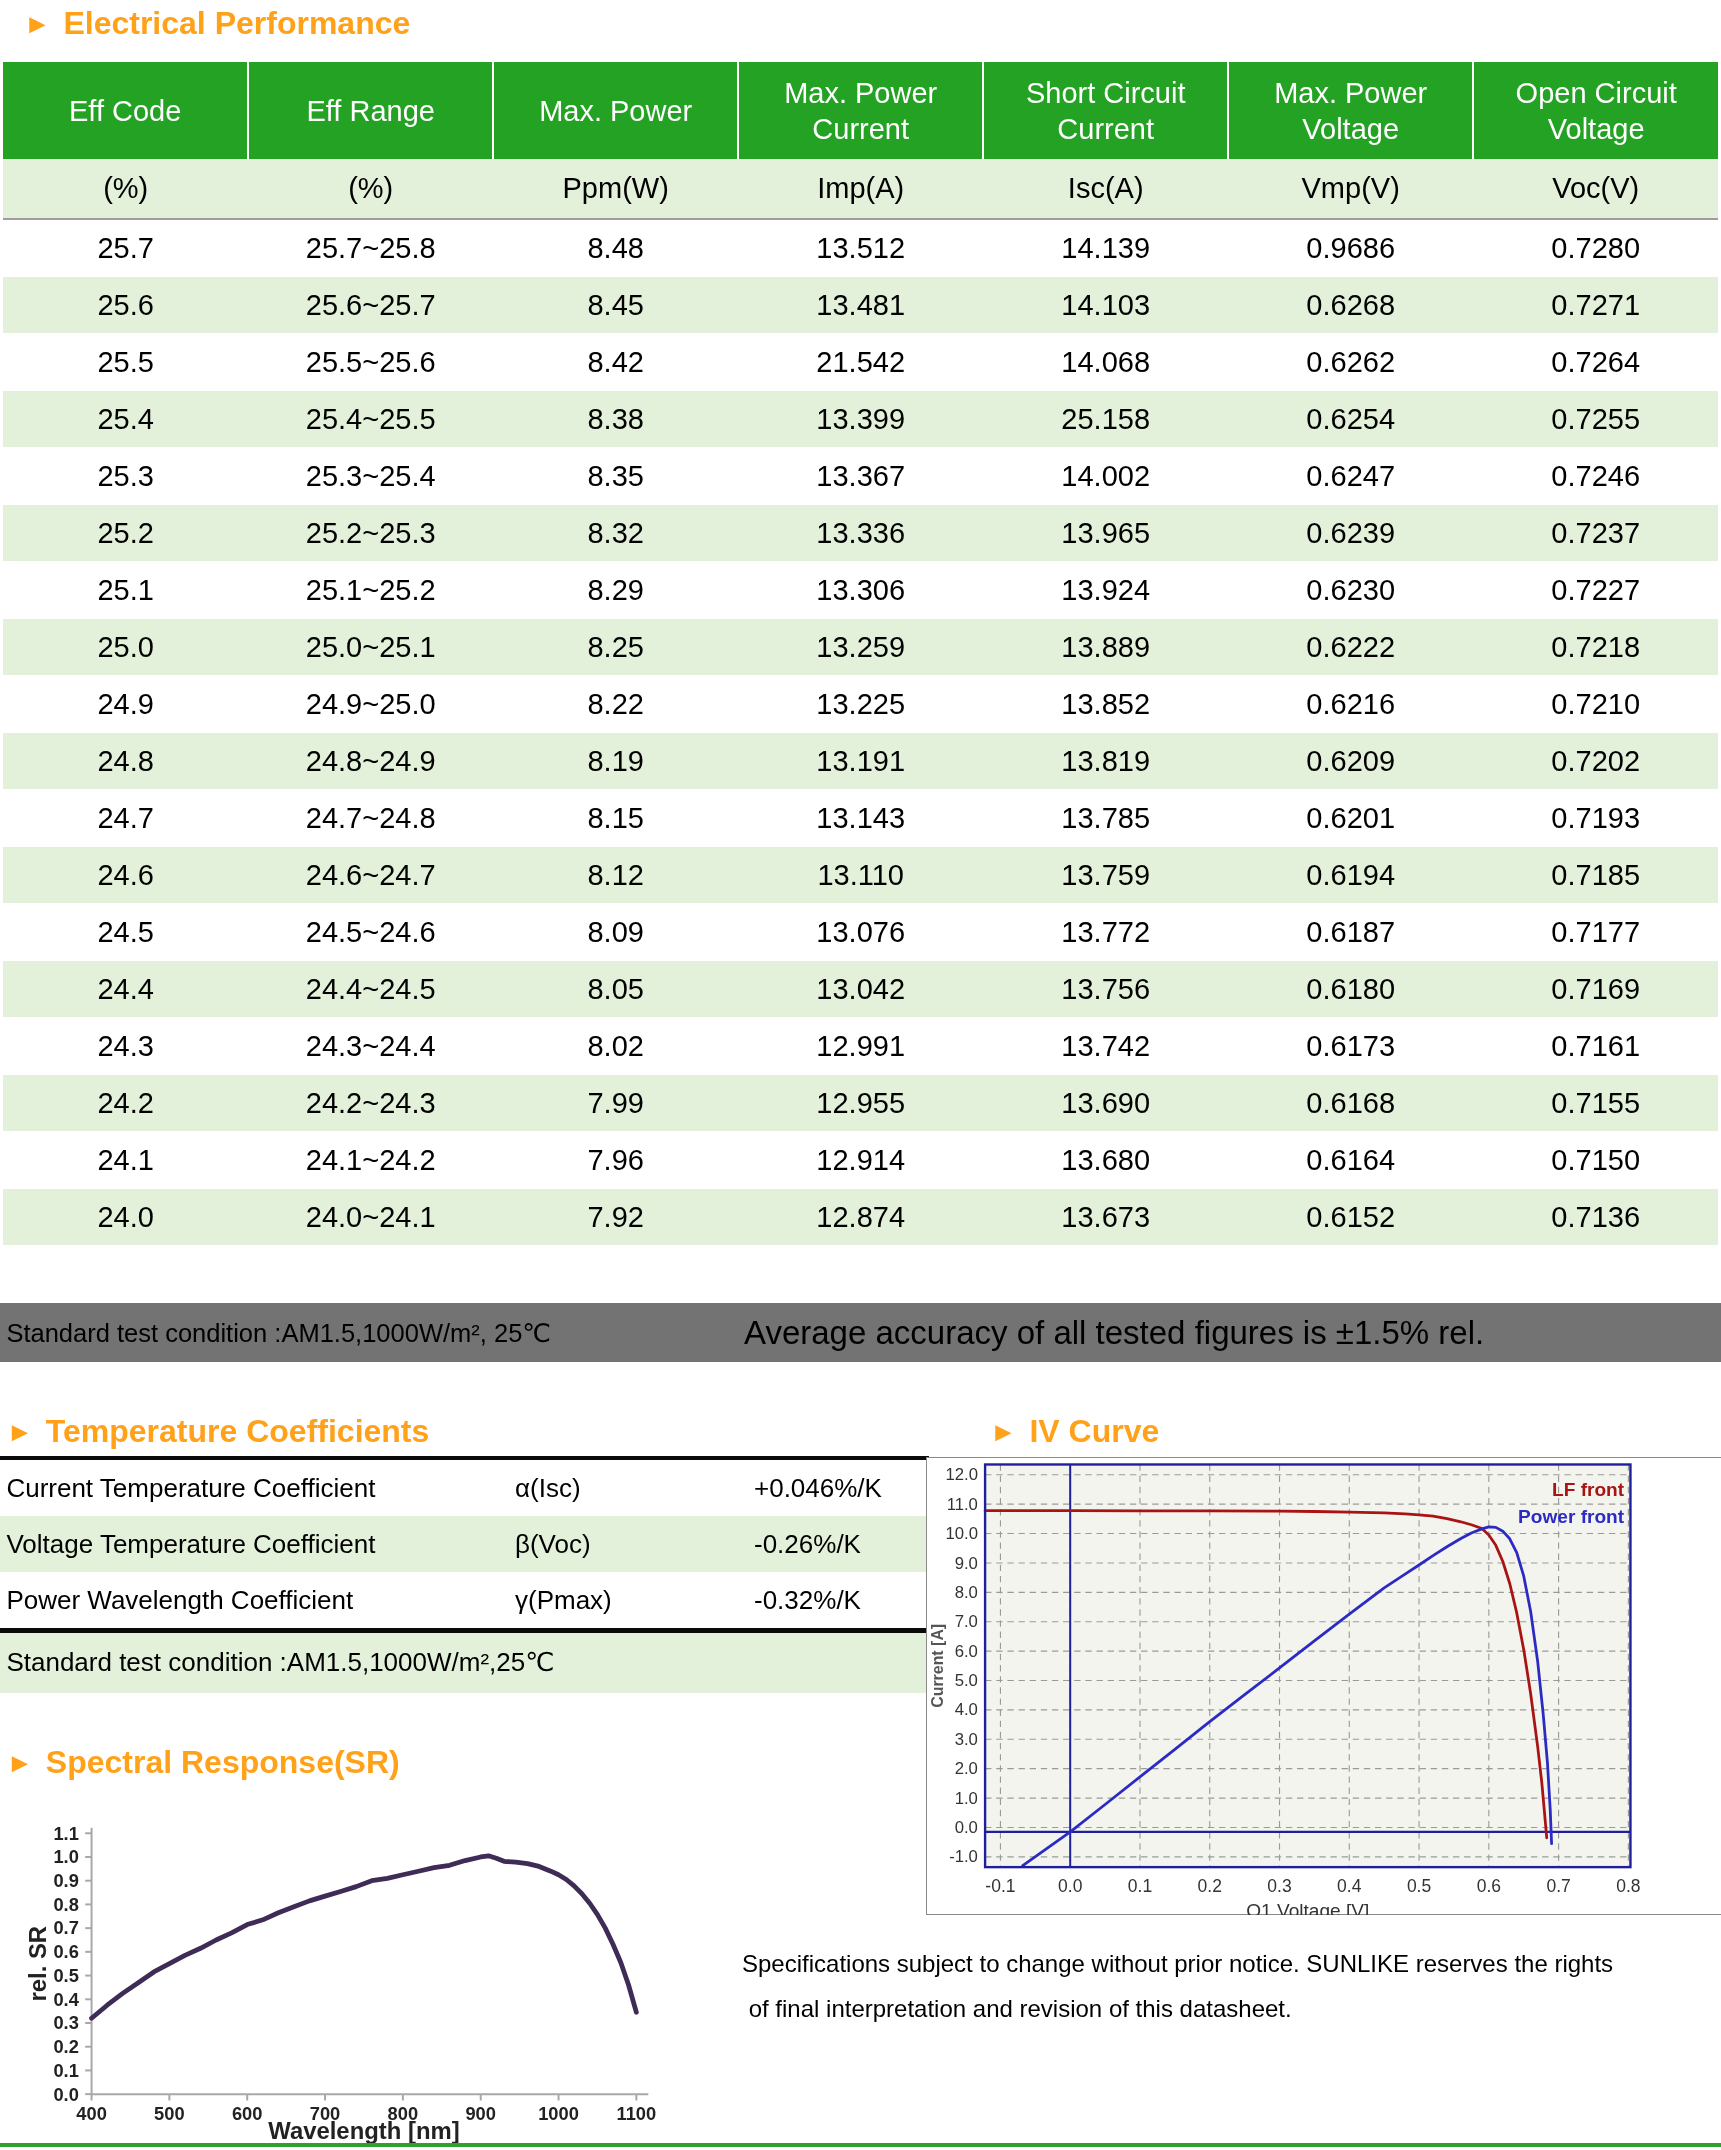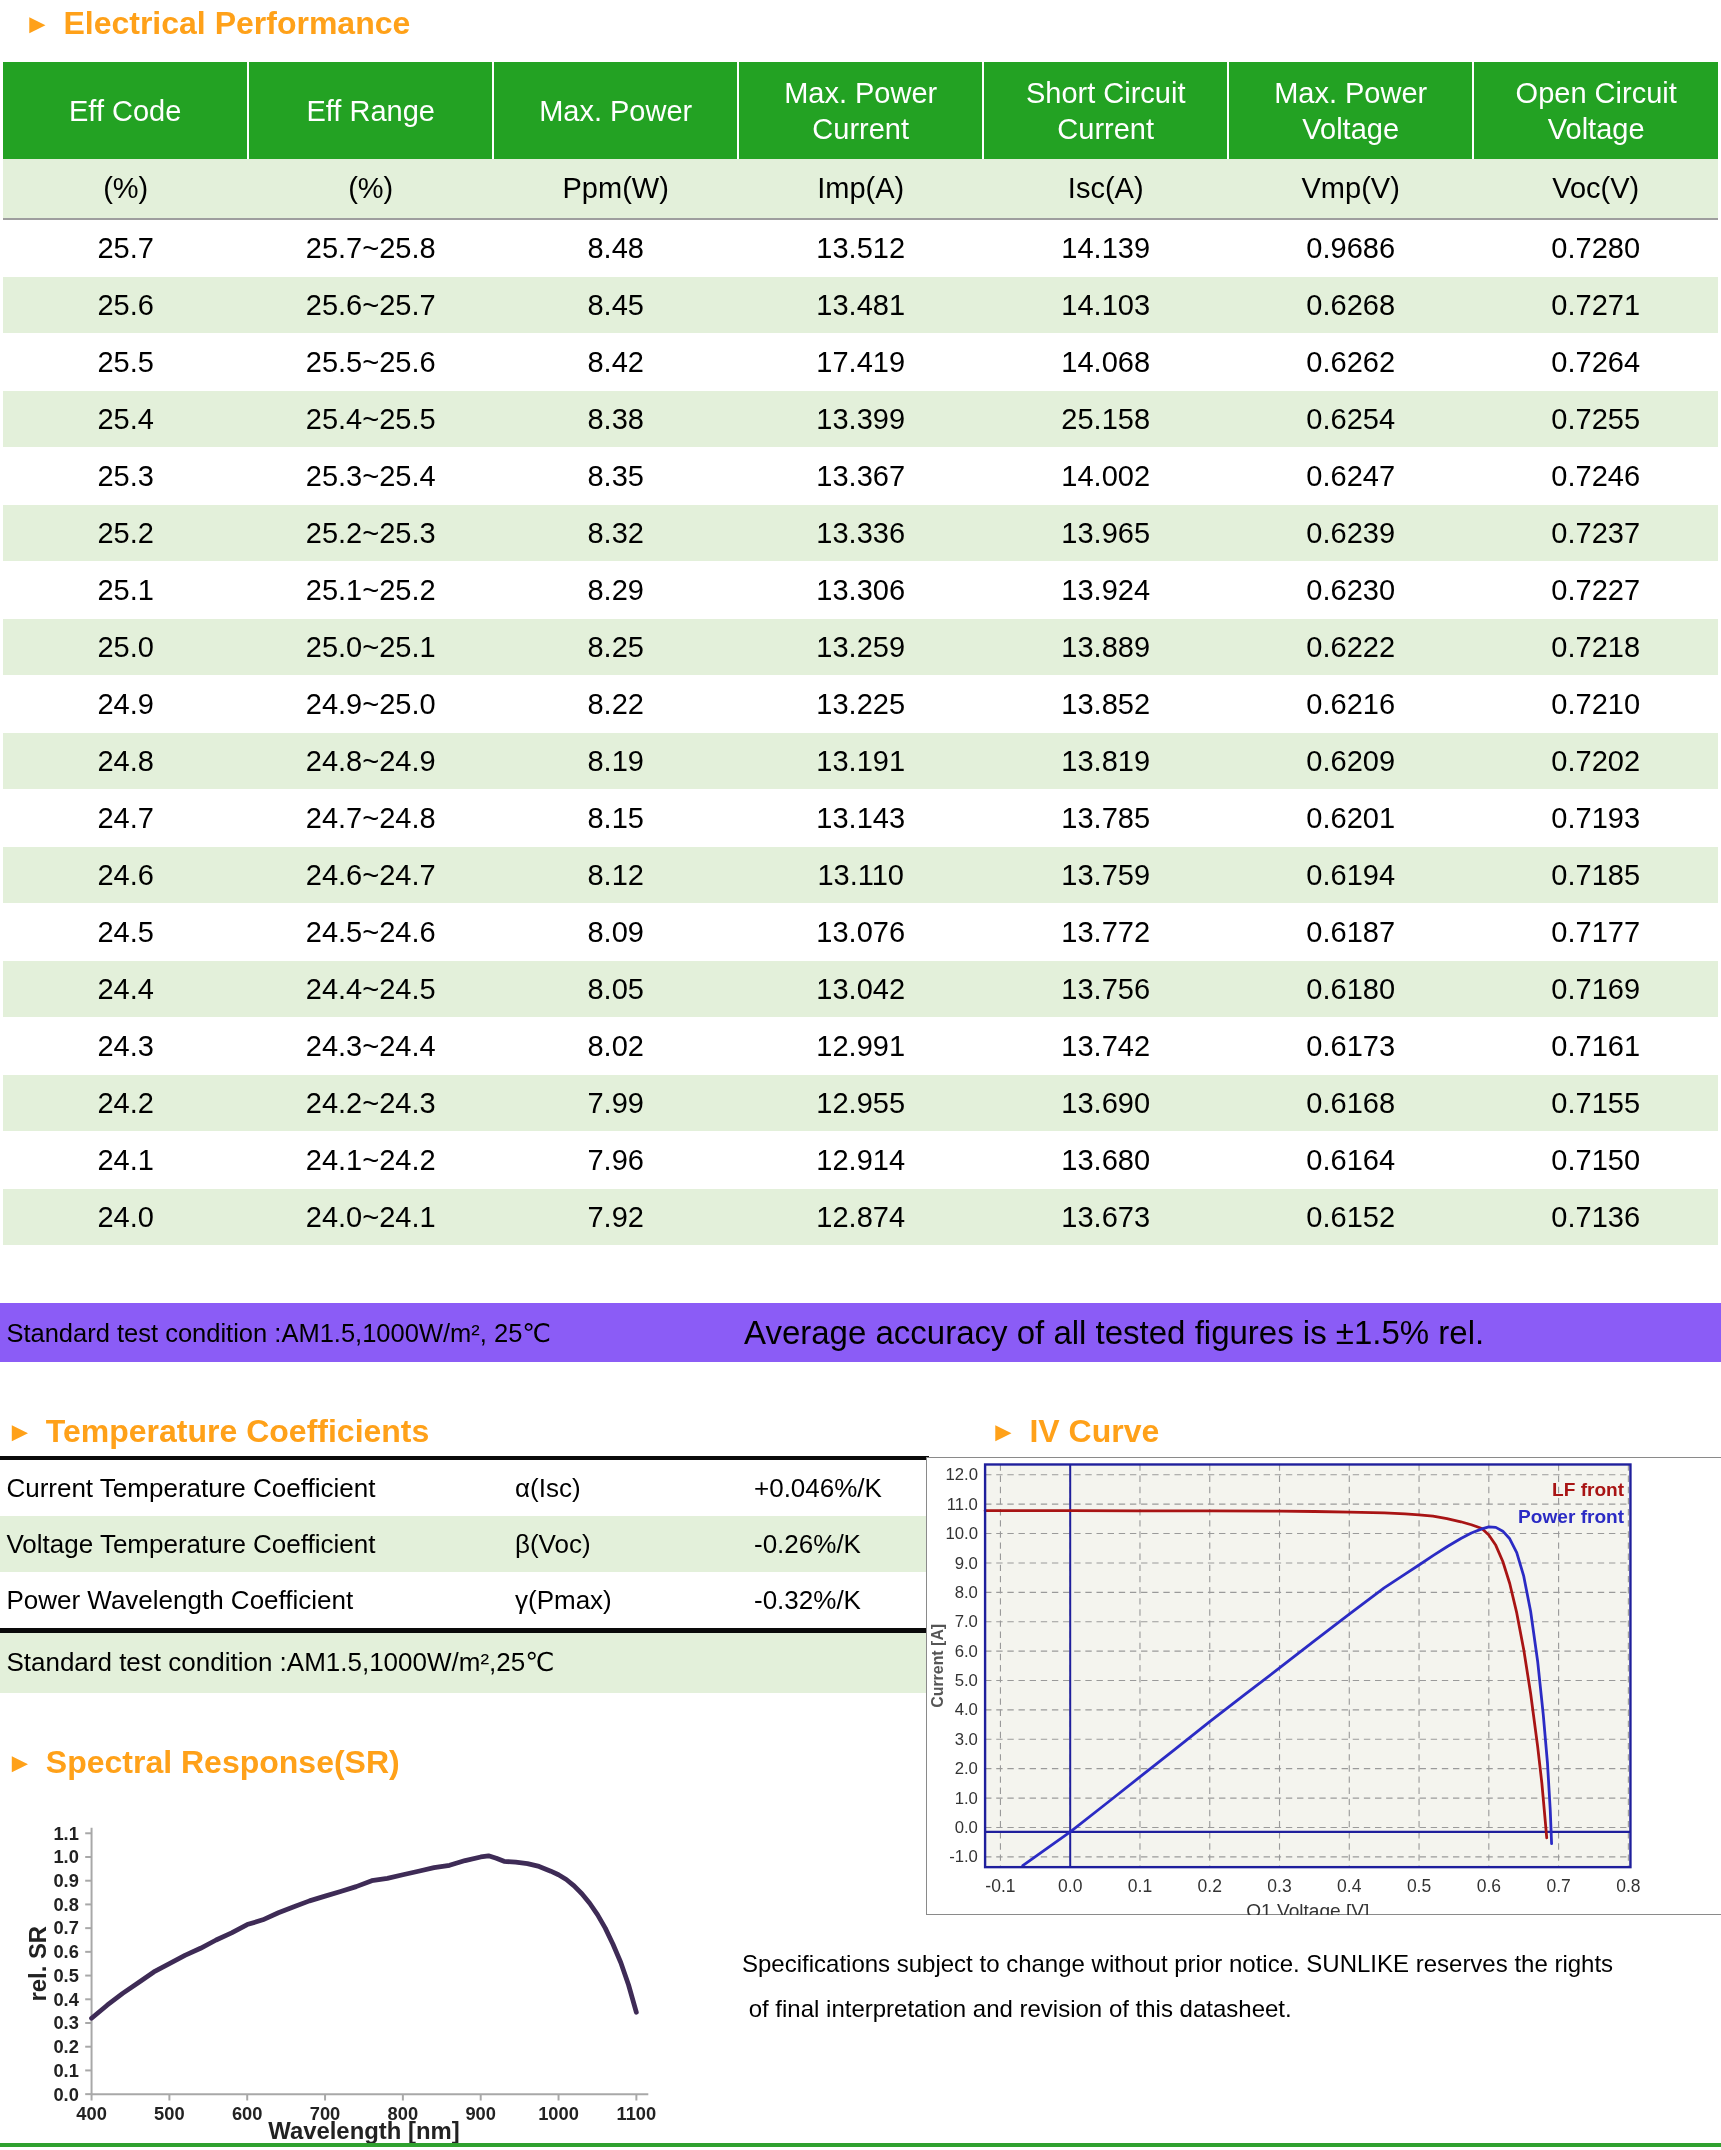--- a/index.html
+++ b/index.html
@@ -12,21 +12,21 @@
   #perf-table{position:absolute;left:3.2px;top:62px;width:1715px;border-collapse:collapse;table-layout:fixed;}
   #perf-table th{background:#23a223;color:#fff;font-weight:normal;font-size:29px;
                  height:95px;vertical-align:middle;text-align:center;white-space:pre-line;
                  line-height:36px;border-right:2.4px solid #fff;}
   #perf-table th:last-child{border-right:none;}
   #perf-table tr.units td{background:#e3f0da;height:57px;font-size:29px;text-align:center;
                           border-bottom:2.4px solid #9e9e9e;}
   #perf-table tbody td{height:56px;font-size:29px;text-align:center;padding:0;}
   #perf-table tbody tr.green td{background:#e3f0da;border-top:1.6px solid #fff;border-bottom:1.6px solid #fff;}
   
-  #band{position:absolute;left:0;top:1303px;width:1721px;height:59px;background:#8b5cf6;}
+  #band{position:absolute;left:0;top:1303px;width:1721px;height:59px;background:#737373;}
   #band .lt{position:absolute;left:6.4px;top:0;height:59px;display:flex;align-items:center;font-size:25.5px;}
   #band .rt{position:absolute;left:744px;top:0;height:59px;display:flex;align-items:center;font-size:33px;}
   
   #tc-table{position:absolute;left:0;top:1456px;width:929px;border-top:4.8px solid #0a0a0a;}
   .tc-row{display:grid;grid-template-columns:515px 239px auto;align-items:center;height:56px;font-size:26px;}
   .tc-row .c0{padding-left:6.4px;}
   .tc-row.green{background:#e3f0da;}
   .tc-divider{height:4.8px;background:#0a0a0a;}
   .tc-note{display:flex;align-items:center;height:60px;background:#e3f0da;font-size:26px;padding-left:6.4px;}
   
@@ -90,21 +90,21 @@
           <td>8.45</td>
           <td>13.481</td>
           <td>14.103</td>
           <td>0.6268</td>
           <td>0.7271</td>
         </tr>
         <tr class="white">
           <td>25.5</td>
           <td>25.5~25.6</td>
           <td>8.42</td>
-          <td>17.419</td>
+          <td>21.542</td>
           <td>14.068</td>
           <td>0.6262</td>
           <td>0.7264</td>
         </tr>
         <tr class="green">
           <td>25.4</td>
           <td>25.4~25.5</td>
           <td>8.38</td>
           <td>13.399</td>
           <td>25.158</td>

